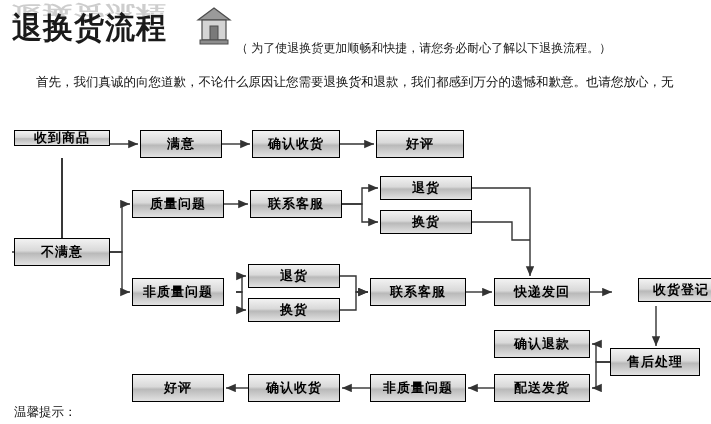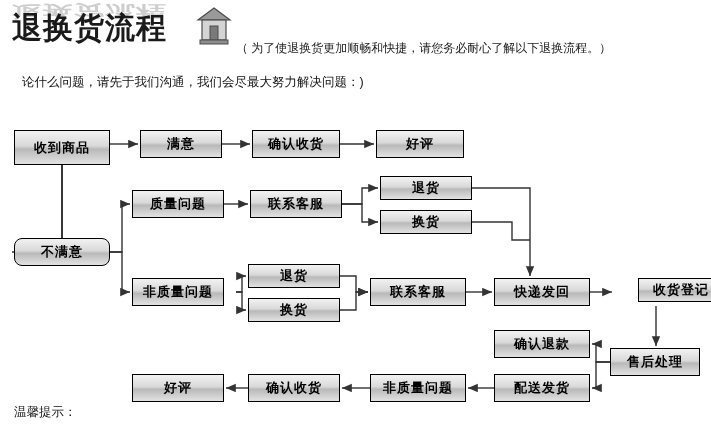--- a/index.html
+++ b/index.html
@@ -74,21 +74,21 @@
   <svg class="house-icon" viewBox="0 0 36 40">
     <polygon points="18,2 34,14 2,14" fill="#9a9a9a" stroke="#4d4d4d" stroke-width="1.2"></polygon>
     <rect x="6" y="14" width="24" height="20" fill="#d4d4d4" stroke="#4d4d4d" stroke-width="1.2"></rect>
     <rect x="14" y="20" width="8" height="14" fill="#7a7a7a" stroke="#4d4d4d" stroke-width="1"></rect>
     <rect x="4" y="34" width="28" height="4" fill="#8d8d8d" stroke="#4d4d4d" stroke-width="1"></rect>
   </svg>
 
   <div class="subtitle">（ 为了使退换货更加顺畅和快捷，请您务必耐心了解以下退换流程。）</div>
 
   <div class="para">
-    <span class="ln2">论什么问题，请先于我们沟通，我们会尽最大努力解决问题：)</span>
+    <span>首先，我们真诚的向您道歉，不论什么原因让您需要退换货和退款，我们都感到万分的遗憾和歉意。也请您放心，无</span>
   </div>
 
   <svg class="wires">
     <defs>
       <marker id="arr" markerWidth="8" markerHeight="8" refX="7" refY="3" orient="auto">
         <path d="M0,0 L7,3 L0,6 z" fill="#333"></path>
       </marker>
     </defs>
     <g stroke="#333" stroke-width="1.4" fill="none" marker-end="url(#arr)">
 
@@ -133,29 +133,29 @@
 
       <path d="M494,388 L468,388"></path>
 
       <path d="M370,388 L342,388"></path>
 
       <path d="M248,388 L226,388"></path>
     </g>
   </svg>
 
   <div id="nodes">
-      <div class="box" style="left: 14px; top: 130px; width: 96px; height: 35px;">收到商品</div>
+      <div class="box" style="left: 14px; top: 130px; width: 96px; height: 16px;">收到商品</div>
       <div class="box" style="left: 140px; top: 130px; width: 82px; height: 28px;">满意</div>
       <div class="box" style="left: 252px; top: 130px; width: 88px; height: 28px;">确认收货</div>
       <div class="box" style="left: 376px; top: 130px; width: 88px; height: 28px;">好评</div>
       <div class="box" style="left: 132px; top: 190px; width: 92px; height: 28px;">质量问题</div>
       <div class="box" style="left: 250px; top: 190px; width: 92px; height: 28px;">联系客服</div>
       <div class="box" style="left: 380px; top: 176px; width: 92px; height: 24px;">退货</div>
       <div class="box" style="left: 380px; top: 210px; width: 92px; height: 24px;">换货</div>
-      <div class="box" style="left: 14px; top: 238px; width: 96px; height: 28px; border-radius: 8px;">不满意</div>
+      <div class="box" style="left: 14px; top: 238px; width: 96px; height: 28px;">不满意</div>
       <div class="box" style="left: 132px; top: 278px; width: 92px; height: 28px;">非质量问题</div>
       <div class="box" style="left: 248px; top: 264px; width: 92px; height: 24px;">退货</div>
       <div class="box" style="left: 248px; top: 298px; width: 92px; height: 24px;">换货</div>
       <div class="box" style="left: 370px; top: 278px; width: 96px; height: 28px;">联系客服</div>
       <div class="box" style="left: 494px; top: 278px; width: 96px; height: 28px;">快递发回</div>
       <div class="box" style="left: 614px; top: 278px; width: 86px; height: 24px; margin-left: 24px;">收货登记</div>
       <div class="box" style="left: 494px; top: 330px; width: 96px; height: 28px;">确认退款</div>
       <div class="box" style="left: 610px; top: 348px; width: 90px; height: 28px;">售后处理</div>
       <div class="box" style="left: 494px; top: 374px; width: 96px; height: 28px;">配送发货</div>
       <div class="box" style="left: 370px; top: 374px; width: 96px; height: 28px;">非质量问题</div>

